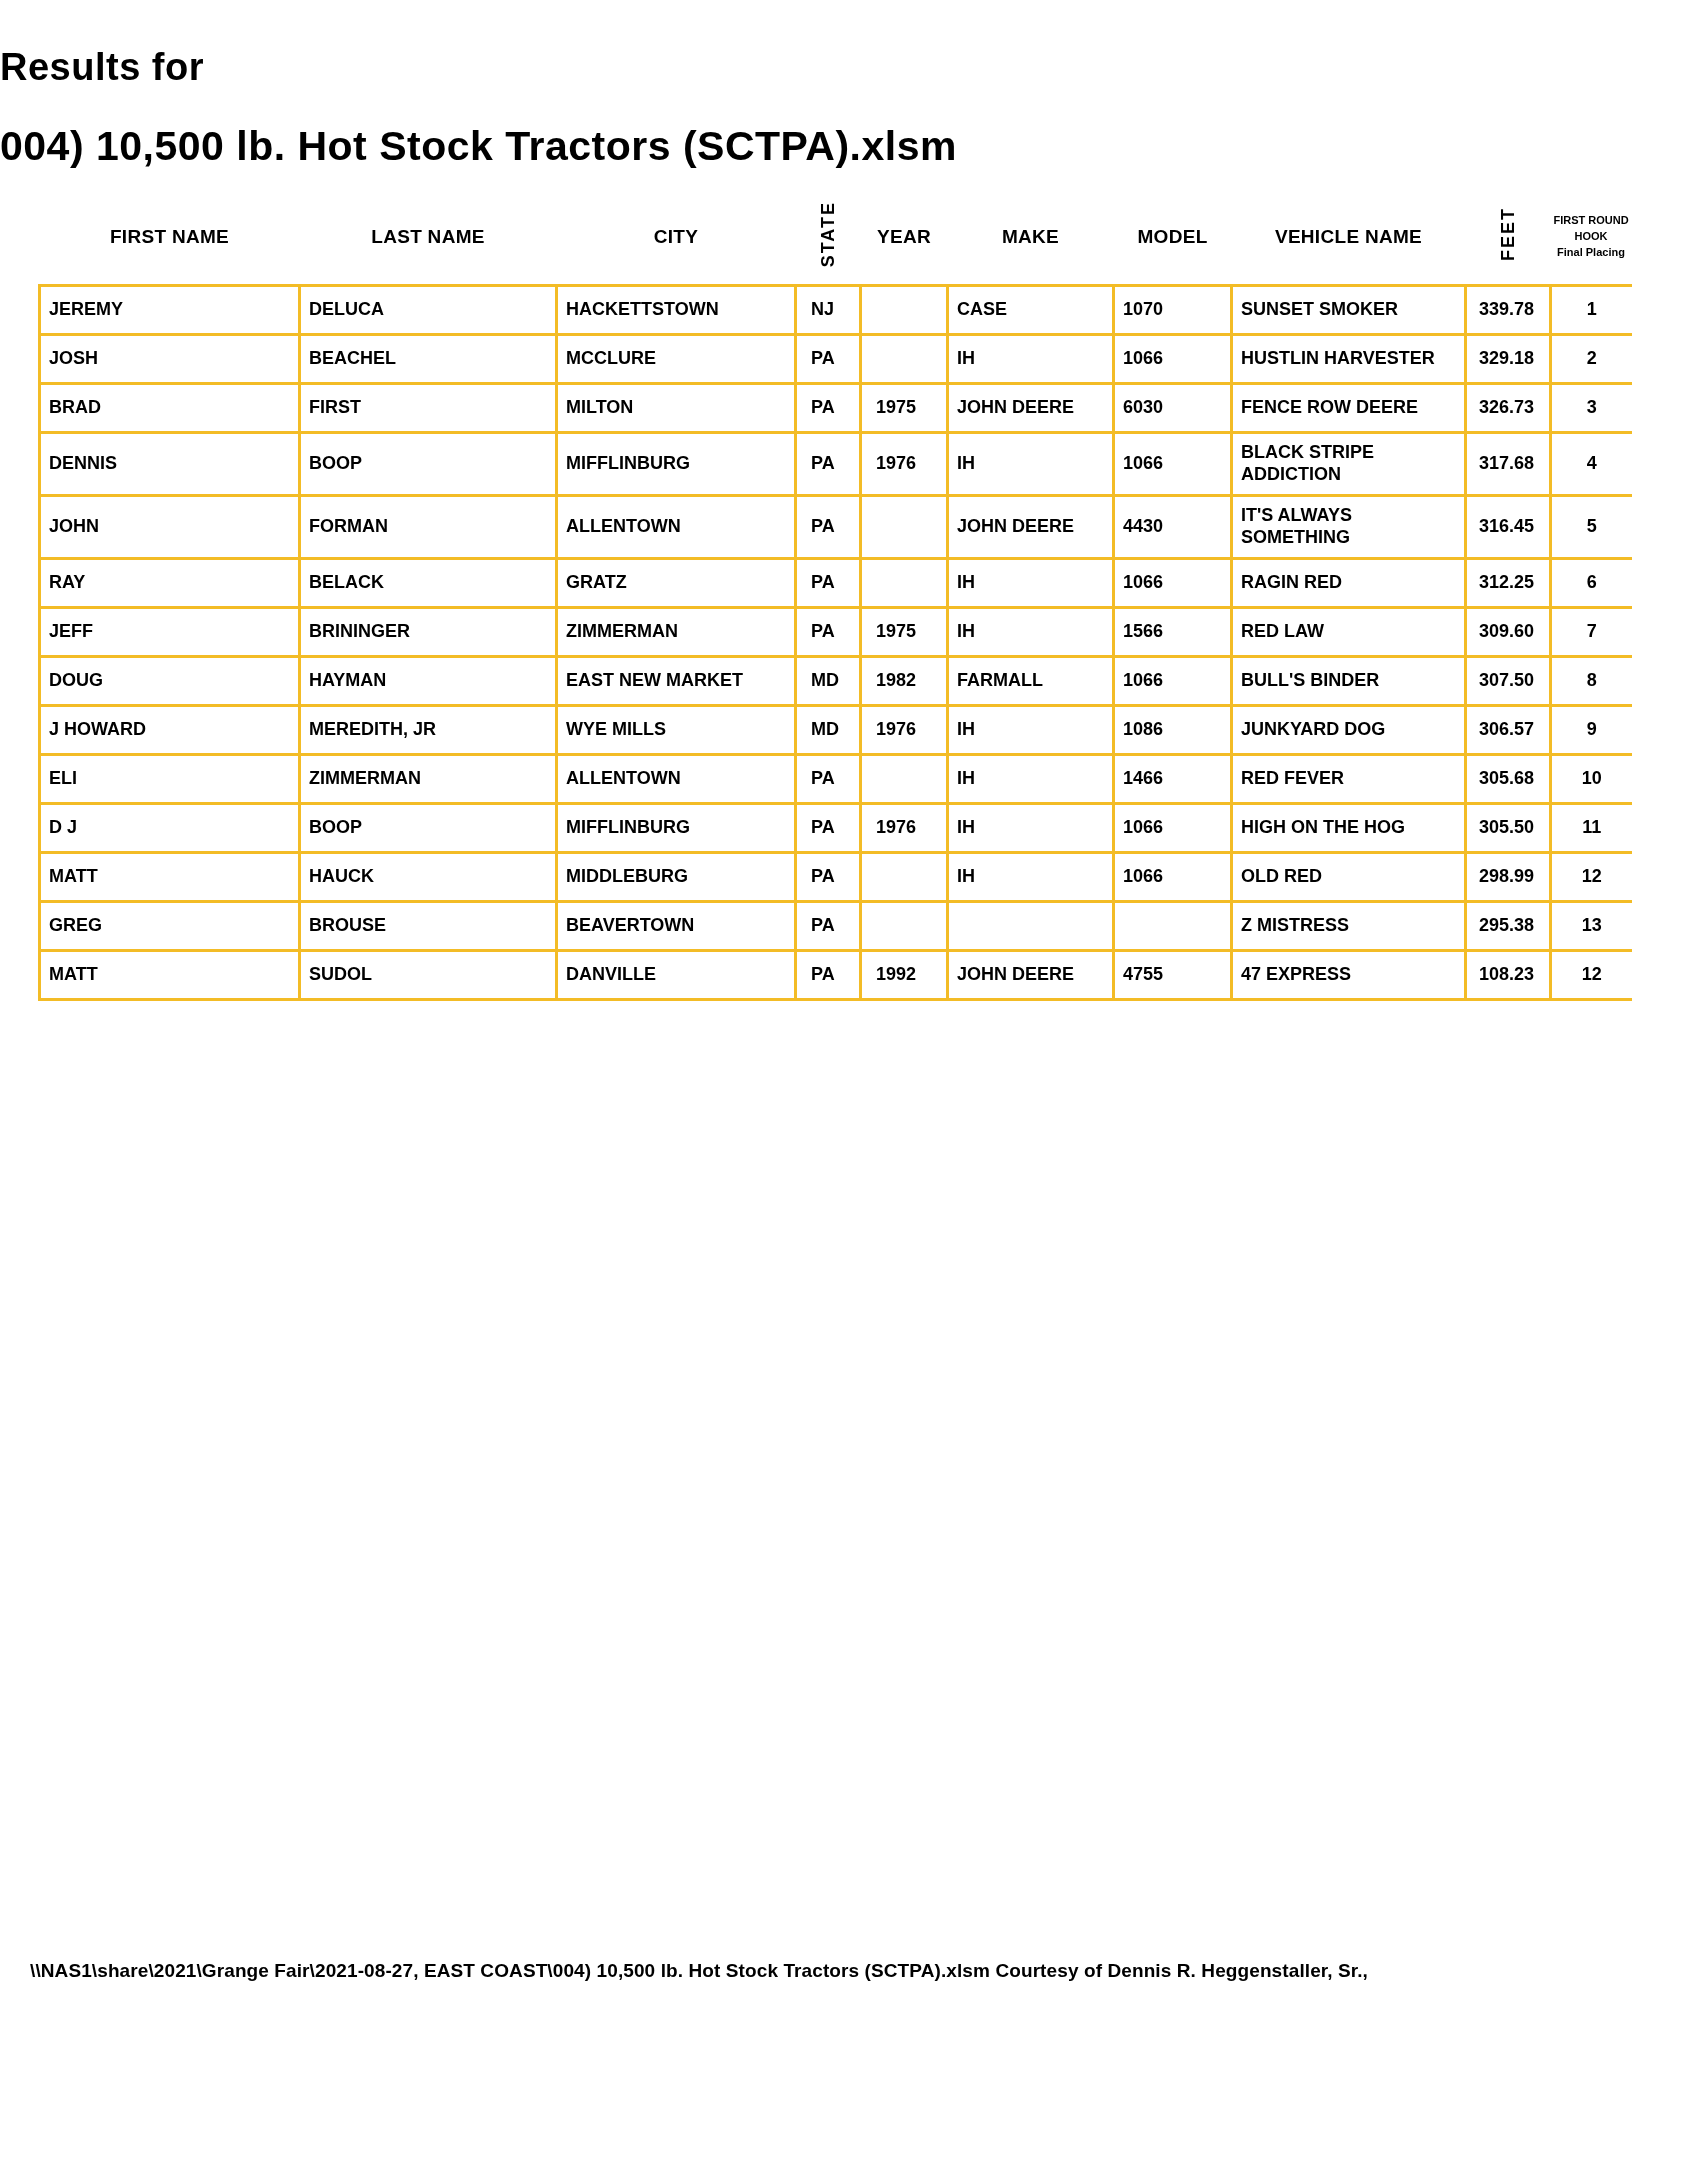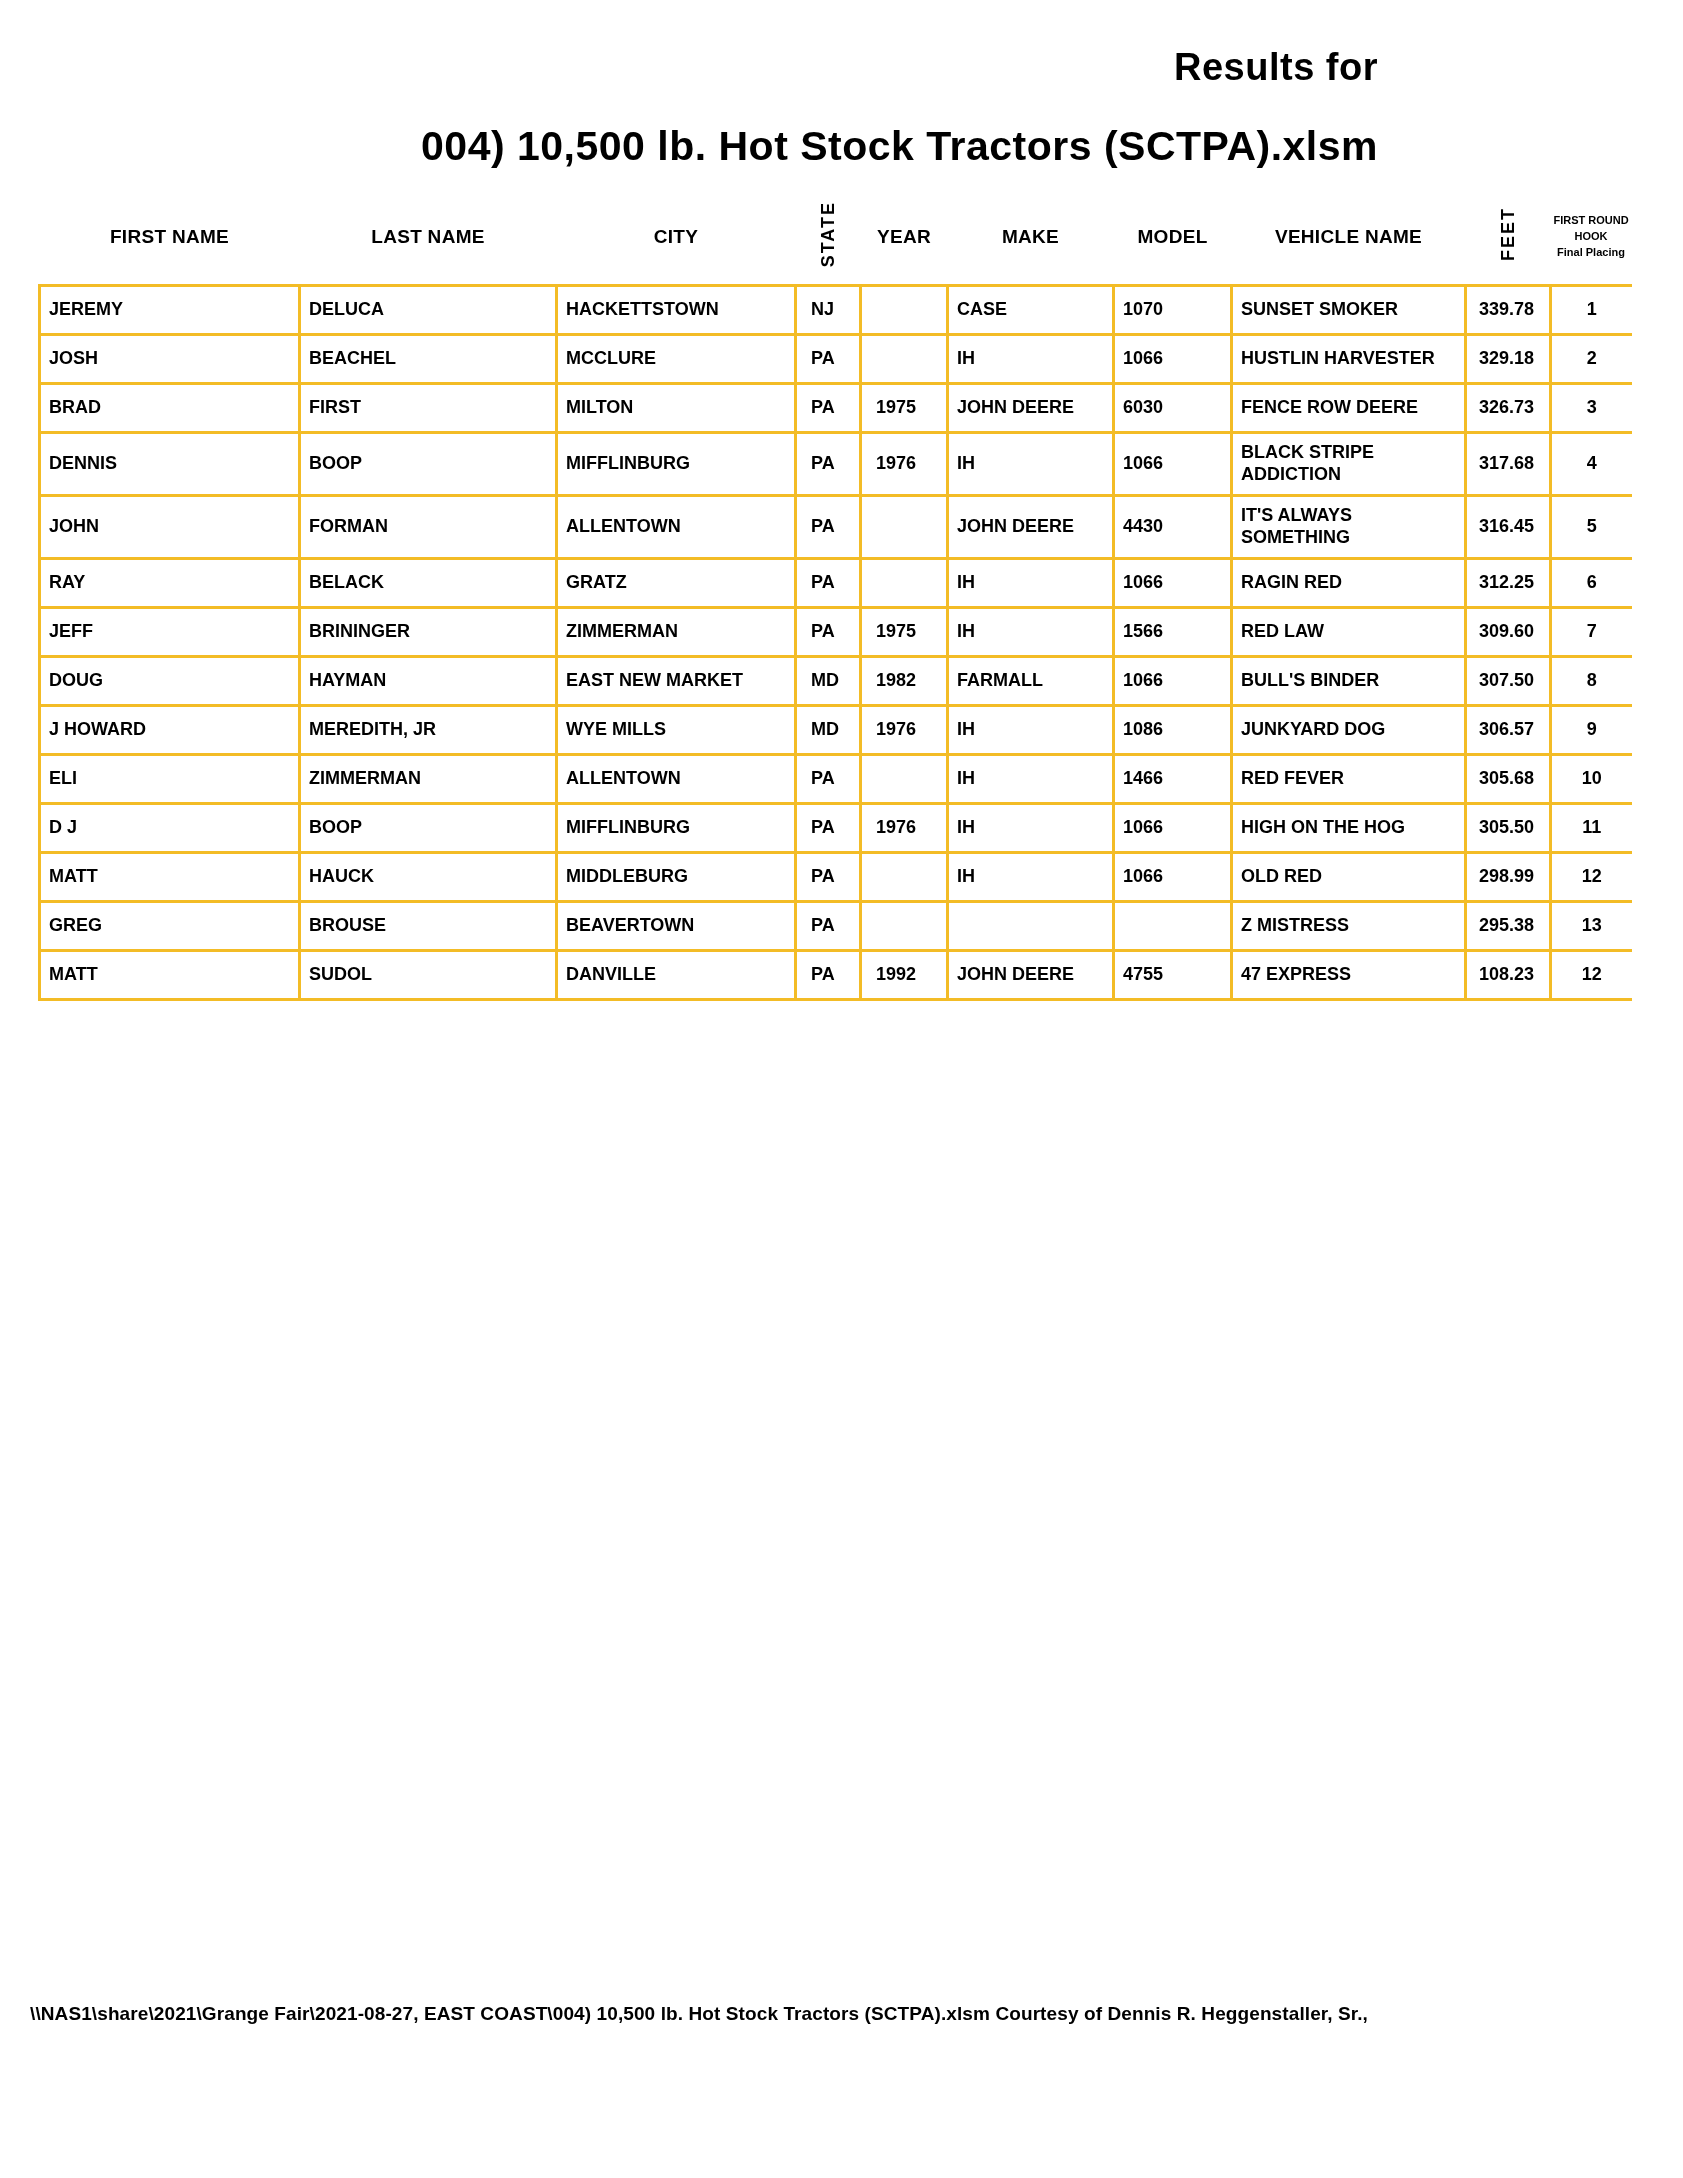--- a/index.html
+++ b/index.html
@@ -11,21 +11,21 @@
     position: relative;
     font-family: "Liberation Sans", "DejaVu Sans", sans-serif;
     font-weight: bold;
     color: #000;
   }
 
   .title-block {
     position: absolute;
     top: 46px; left: 0;
     width: 1378px;
-    text-align: right;
+    text-align: left;
   }
   .title-line1 { font-size: 38px; letter-spacing: 0.5px; }
   .title-line2 { font-size: 41px; margin-top: 34px; letter-spacing: 0.5px; }
 
   table.results {
     position: absolute;
     left: 38px; top: 190px;
     width: 1593px;
     border-collapse: collapse;
     table-layout: fixed;
@@ -62,21 +62,21 @@
     line-height: 1.22;
     overflow: hidden;
   }
   tbody td:last-child { border-right: hidden; }
   td.cell-state, td.cell-year { padding-left: 14px; }
   td.cell-feet { text-align: center; padding-right: 11px; }
   td.cell-placing { text-align: center; }
 
   .footer {
     position: absolute;
-    left: 30px; top: 1995px;
+    left: 30px; top: 1952px;
     width: 1634px;
     font-size: 19px;
     font-weight: bold;
     letter-spacing: 0.1px;
   }
   .footer-line { line-height: 38px; white-space: nowrap; }
   .footer-line2-left { display: inline-block; width: 511px; }
 </style>
 </head>
 <body>

